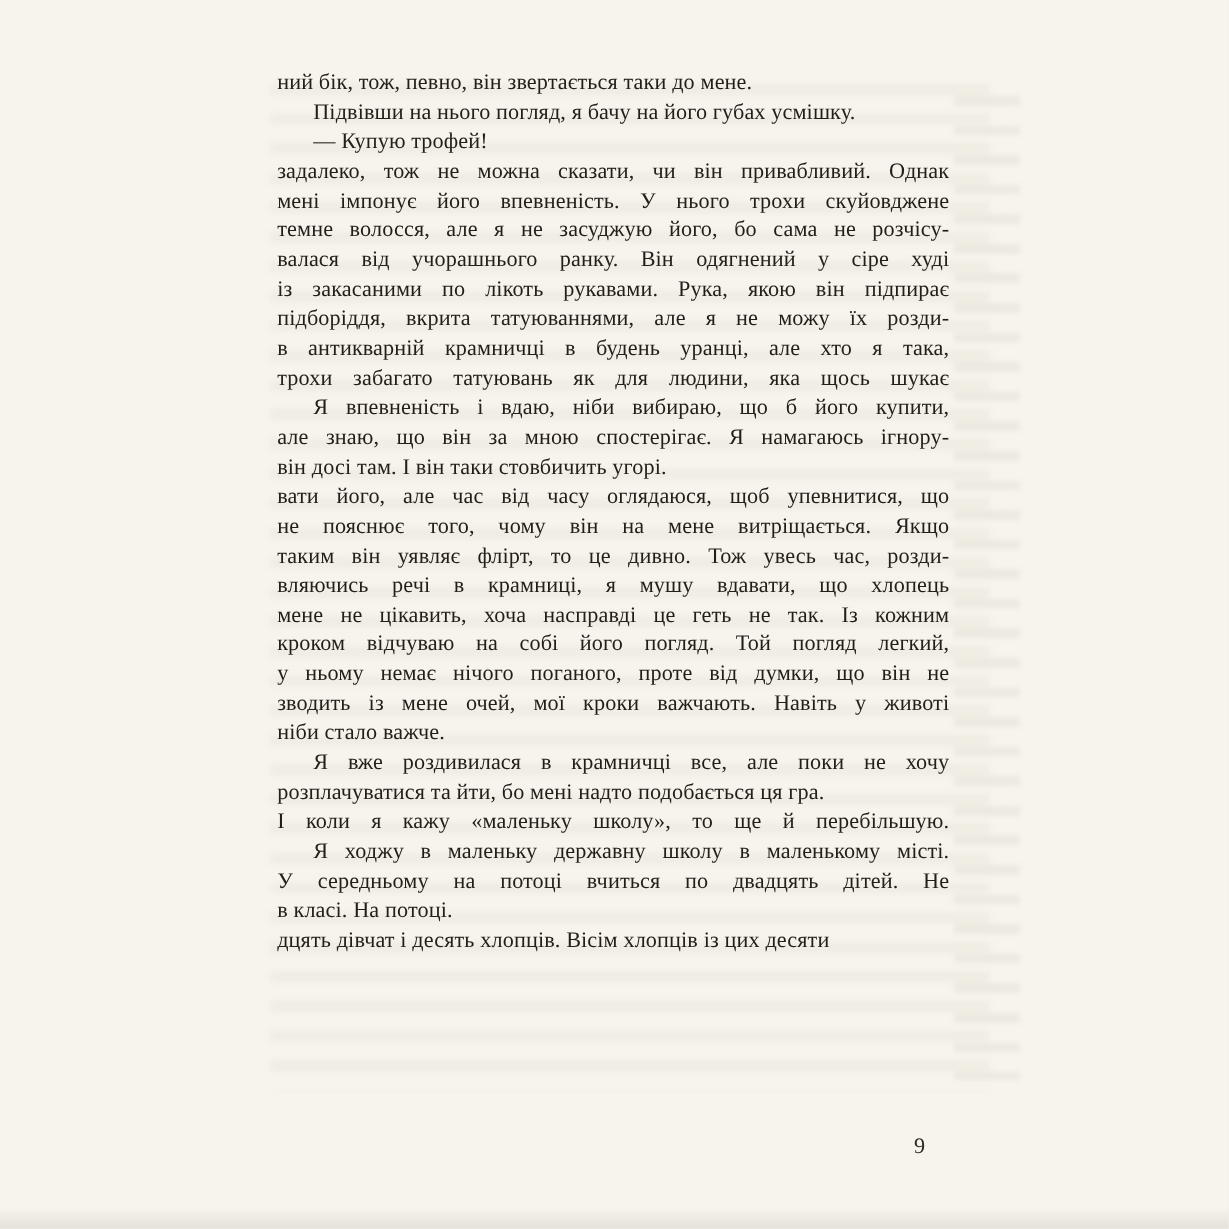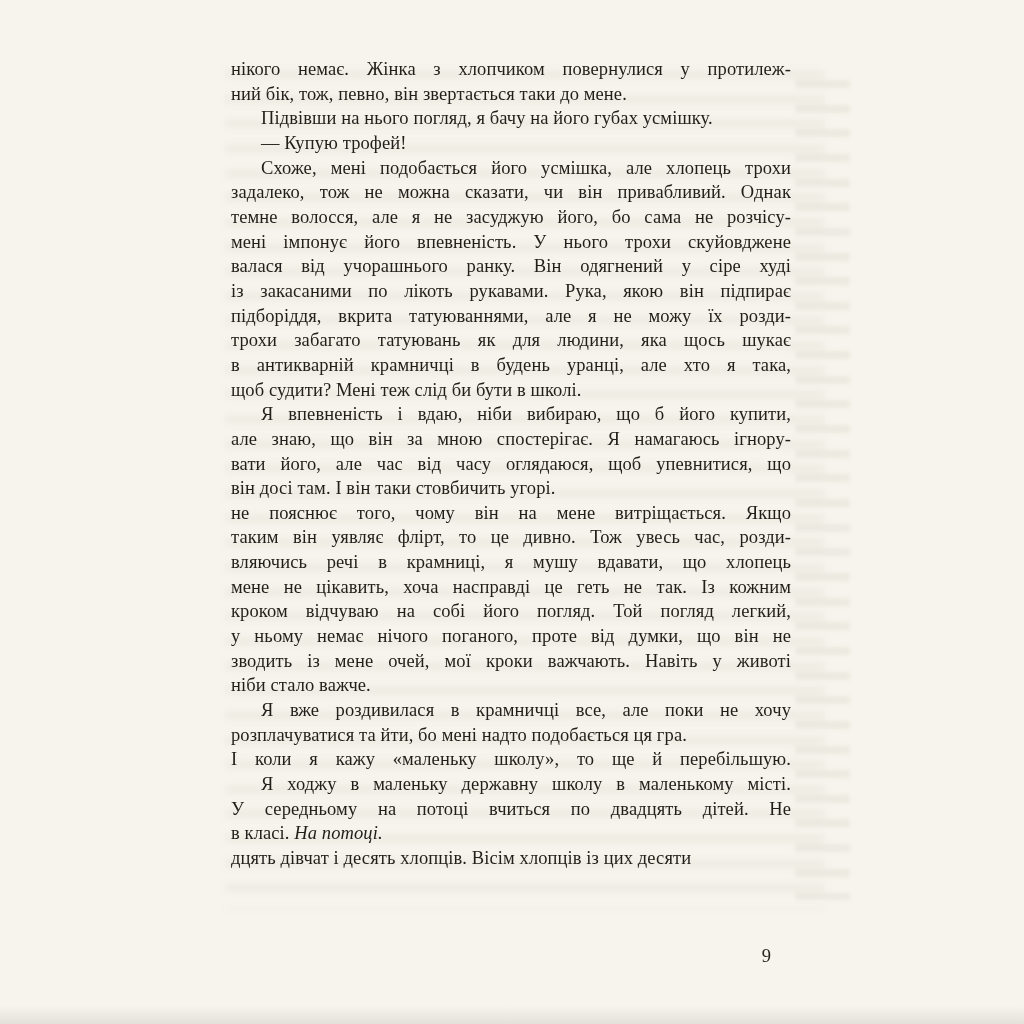--- a/index.html
+++ b/index.html
@@ -69,21 +69,20 @@
     text-justify: inter-word;
     white-space: normal;
   }
   .line.last {
     text-align-last: left;
   }
   .line.indent {
     text-indent: 30px;
   }
   .italic {
-    font-style: italic;
   }
   .page-number {
     position: absolute;
     left: 231px;
     top: 946px;
     width: 560px;
     box-sizing: border-box;
     padding-right: 20px;
     text-align: right;
     font-size: 18.5px;
@@ -91,46 +90,43 @@
   }
 </style>
 </head>
 <body>
 
 <div class="page">
   <div class="ghost-main"></div>
   <div class="ghost-right"></div>
   <div class="text-block">
       <div class="para">
-        <div class="line">нікого немає. Жінка з хлопчиком повернулися у протилеж-</div>
         <div class="line last">ний бік, тож, певно, він звертається таки до мене.</div>
       </div>
       <div class="para">
         <div class="line last indent">Підвівши на нього погляд, я бачу на його губах усмішку.</div>
       </div>
       <div class="para">
         <div class="line last indent">— Купую трофей!</div>
       </div>
       <div class="para">
-        <div class="line indent">Схоже, мені подобається його усмішка, але хлопець трохи</div>
         <div class="line">задалеко, тож не можна сказати, чи він привабливий. Однак</div>
+        <div class="line">мені імпонує його впевненість. У нього трохи скуйовджене</div>
         <div class="line">темне волосся, але я не засуджую його, бо сама не розчісу-</div>
-        <div class="line">мені імпонує його впевненість. У нього трохи скуйовджене</div>
         <div class="line">валася від учорашнього ранку. Він одягнений у сіре худі</div>
         <div class="line">із закасаними по лікоть рукавами. Рука, якою він підпирає</div>
         <div class="line">підборіддя, вкрита татуюваннями, але я не можу їх розди-</div>
+        <div class="line">в антикварній крамничці в будень уранці, але хто я така,</div>
         <div class="line">трохи забагато татуювань як для людини, яка щось шукає</div>
-        <div class="line">в антикварній крамничці в будень уранці, але хто я така,</div>
-        <div class="line last">щоб судити? Мені теж слід би бути в школі.</div>
       </div>
       <div class="para">
         <div class="line indent">Я впевненість і вдаю, ніби вибираю, що б його купити,</div>
         <div class="line">але знаю, що він за мною спостерігає. Я намагаюсь ігнору-</div>
+        <div class="line last">він досі там. І він таки стовбичить угорі.</div>
         <div class="line">вати його, але час від часу оглядаюся, щоб упевнитися, що</div>
-        <div class="line last">він досі там. І він таки стовбичить угорі.</div>
       </div>
       <div class="para">
         <div class="line">не пояснює того, чому він на мене витріщається. Якщо</div>
         <div class="line">таким він уявляє флірт, то це дивно. Тож увесь час, розди-</div>
         <div class="line">вляючись речі в крамниці, я мушу вдавати, що хлопець</div>
         <div class="line">мене не цікавить, хоча насправді це геть не так. Із кожним</div>
         <div class="line">кроком відчуваю на собі його погляд. Той погляд легкий,</div>
         <div class="line">у ньому немає нічого поганого, проте від думки, що він не</div>
         <div class="line">зводить із мене очей, мої кроки важчають. Навіть у животі</div>
         <div class="line last">ніби стало важче.</div>

